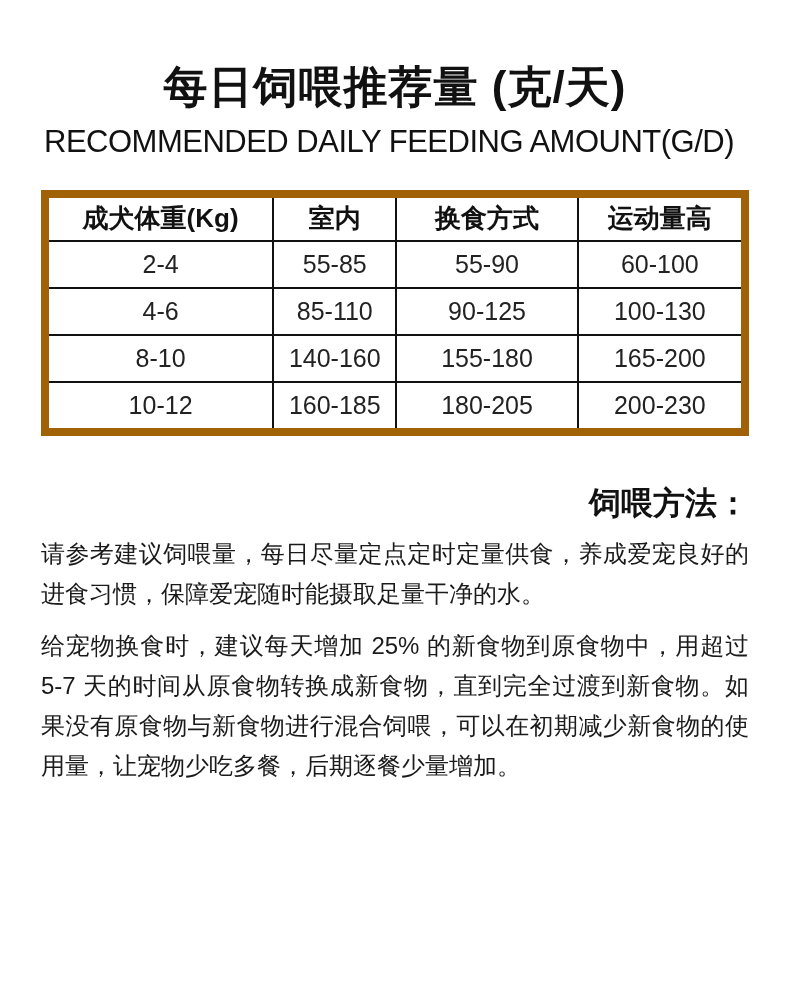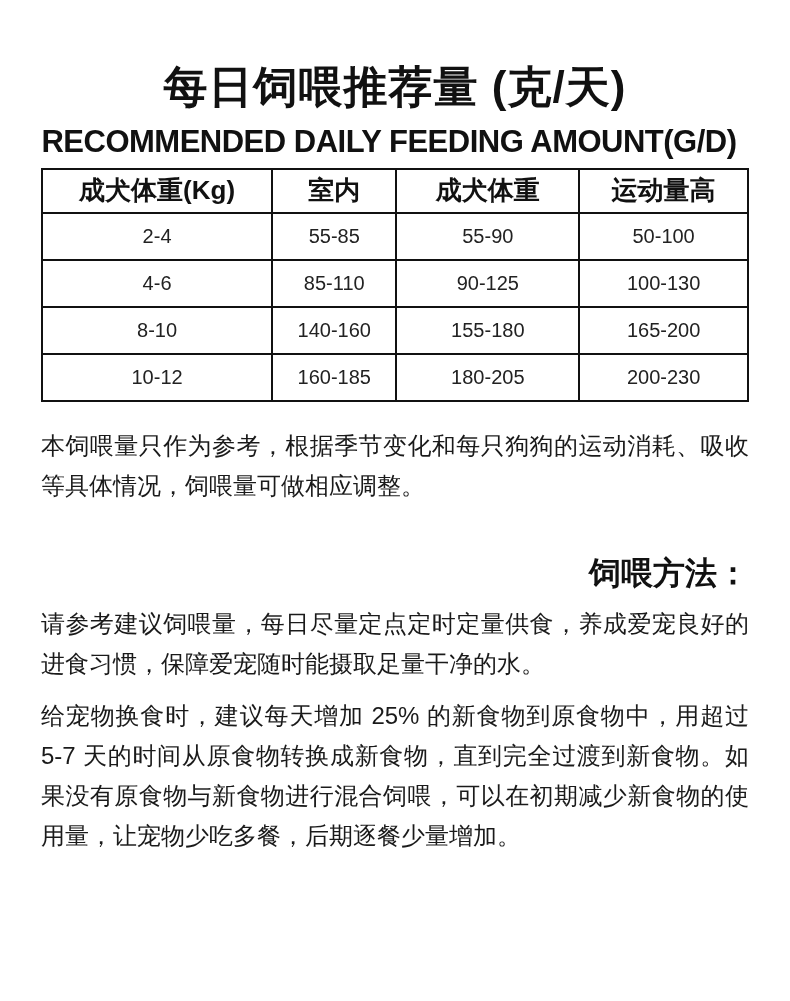--- a/index.html
+++ b/index.html
@@ -24,46 +24,46 @@
     line-height: 1.15;
     font-weight: 900;
     letter-spacing: 1px;
     color: #111111;
   }
   .subtitle {
     margin: 12px 12px 0 0;
     text-align: center;
     font-size: 31px;
     line-height: 1.1;
-    font-weight: 700;
+    font-weight: 400;
     letter-spacing: -0.5px;
     color: #111111;
   }
   table.feeding {
     width: 100%;
-    margin-top: 9px;
+    margin-top: 31px;
     border-collapse: collapse;
     table-layout: fixed;
-    border: 1px solid #a16207;
+    border: 8px solid #a16207;
   }
   table.feeding th, table.feeding td {
     border: 2px solid #111111;
     text-align: center;
     vertical-align: middle;
     padding: 0;
   }
   table.feeding th {
     height: 42px;
     font-size: 26px;
     font-weight: 800;
     color: #111111;
   }
   table.feeding td {
     height: 45px;
-    font-size: 20px;
+    font-size: 25px;
     font-weight: 400;
     color: #222222;
   }
   .note {
     margin: 24px 0 0 0;
     font-size: 24px;
     line-height: 40px;
     font-weight: 400;
     color: #1a1a1a;
     text-align: justify;
@@ -97,30 +97,30 @@
     <colgroup>
       <col style="width:32.6%">
       <col style="width:17.6%">
       <col style="width:25.9%">
       <col style="width:23.9%">
     </colgroup>
     <thead>
       <tr>
         <th>成犬体重(Kg)</th>
         <th>室内</th>
-        <th>成犬体重</th>
+        <th>换食方式</th>
         <th>运动量高</th>
       </tr>
     </thead>
     <tbody>
       <tr>
         <td>2-4</td>
         <td>55-85</td>
         <td>55-90</td>
-        <td>50-100</td>
+        <td>60-100</td>
       </tr>
       <tr>
         <td>4-6</td>
         <td>85-110</td>
         <td>90-125</td>
         <td>100-130</td>
       </tr>
       <tr>
         <td>8-10</td>
         <td>140-160</td>
@@ -129,20 +129,19 @@
       </tr>
       <tr>
         <td>10-12</td>
         <td>160-185</td>
         <td>180-205</td>
         <td>200-230</td>
       </tr>
     </tbody>
   </table>
 
-  <p class="note">本饲喂量只作为参考，根据季节变化和每只狗狗的运动消耗、吸收等具体情况，饲喂量可做相应调整。</p>
 
   <h3 class="section-heading">饲喂方法：</h3>
   <p class="section-body">请参考建议饲喂量，每日尽量定点定时定量供食，养成爱宠良好的进食习惯，保障爱宠随时能摄取足量干净的水。</p>
 
   <p class="section-body">给宠物换食时，建议每天增加 25% 的新食物到原食物中，用超过 5-7 天的时间从原食物转换成新食物，直到完全过渡到新食物。如果没有原食物与新食物进行混合饲喂，可以在初期减少新食物的使用量，让宠物少吃多餐，后期逐餐少量增加。</p>
 
 </div>
 
 </body></html>

